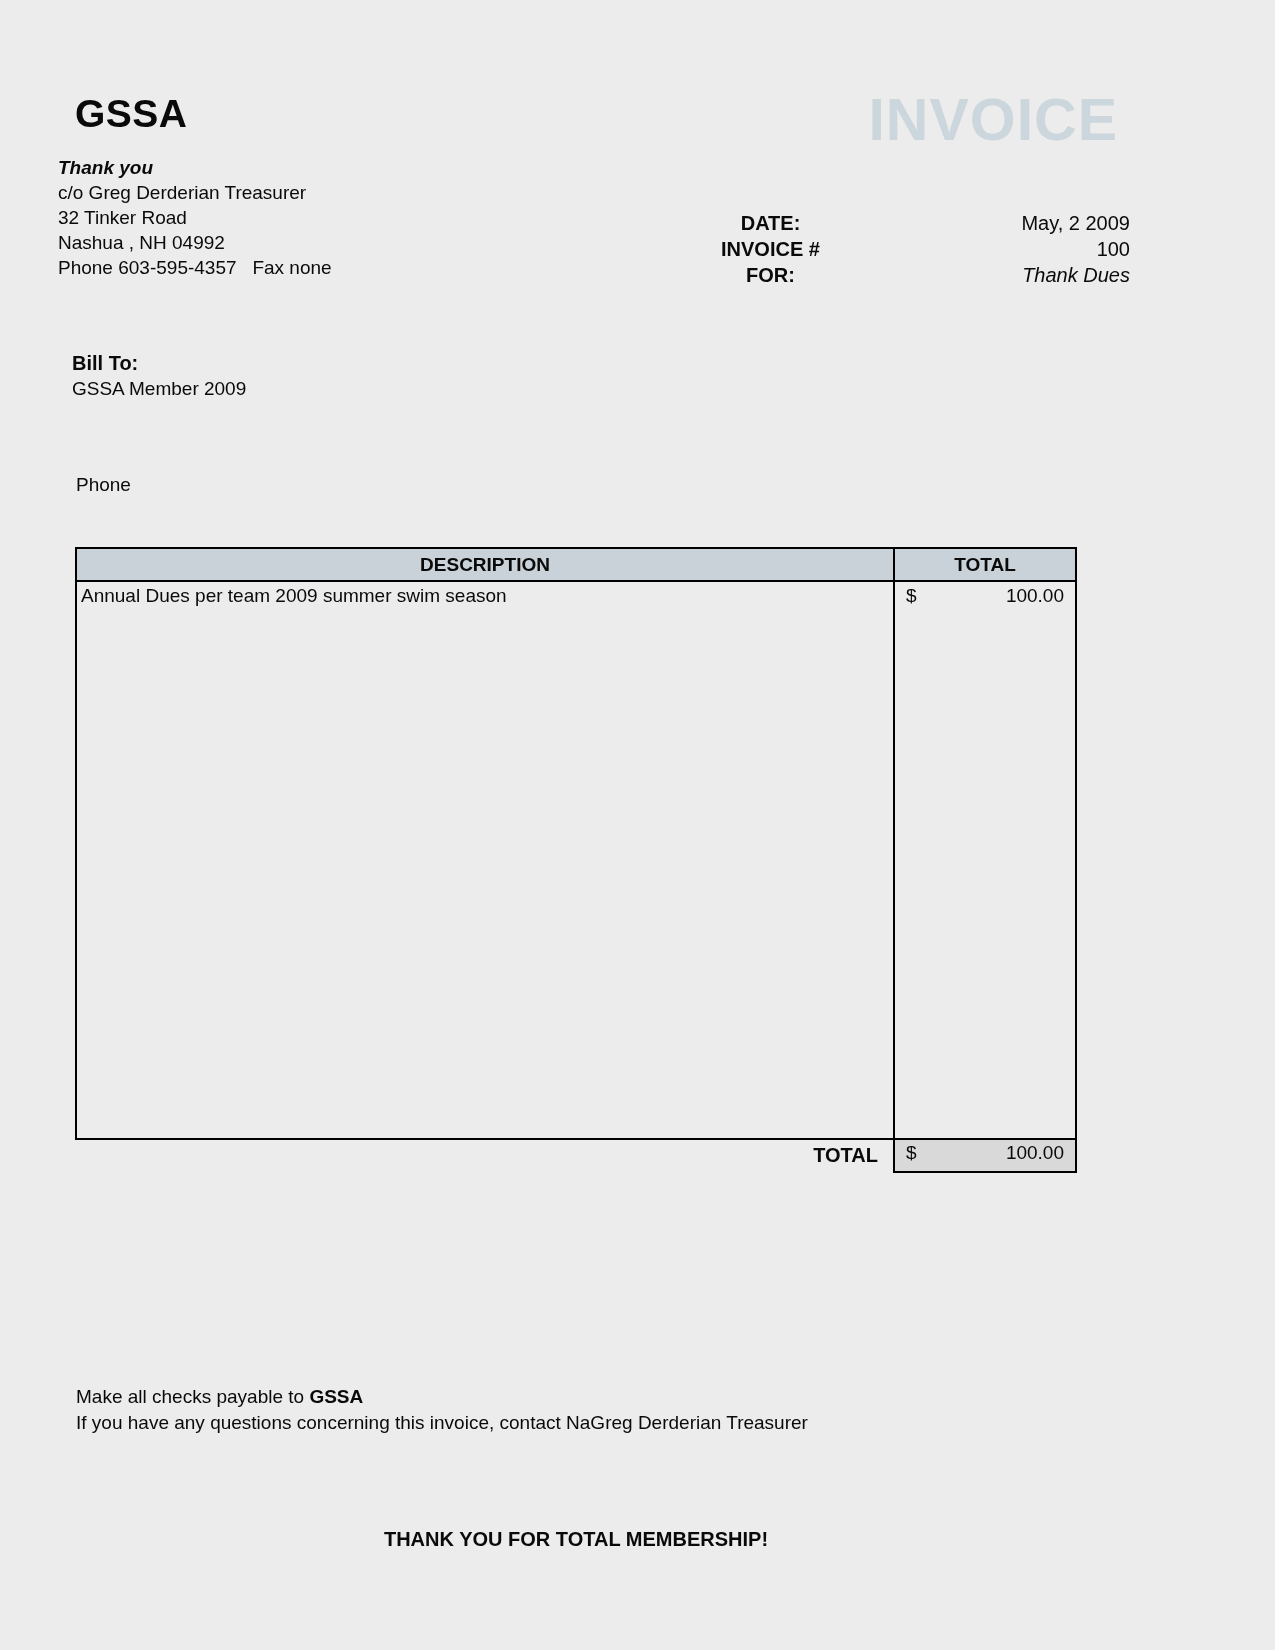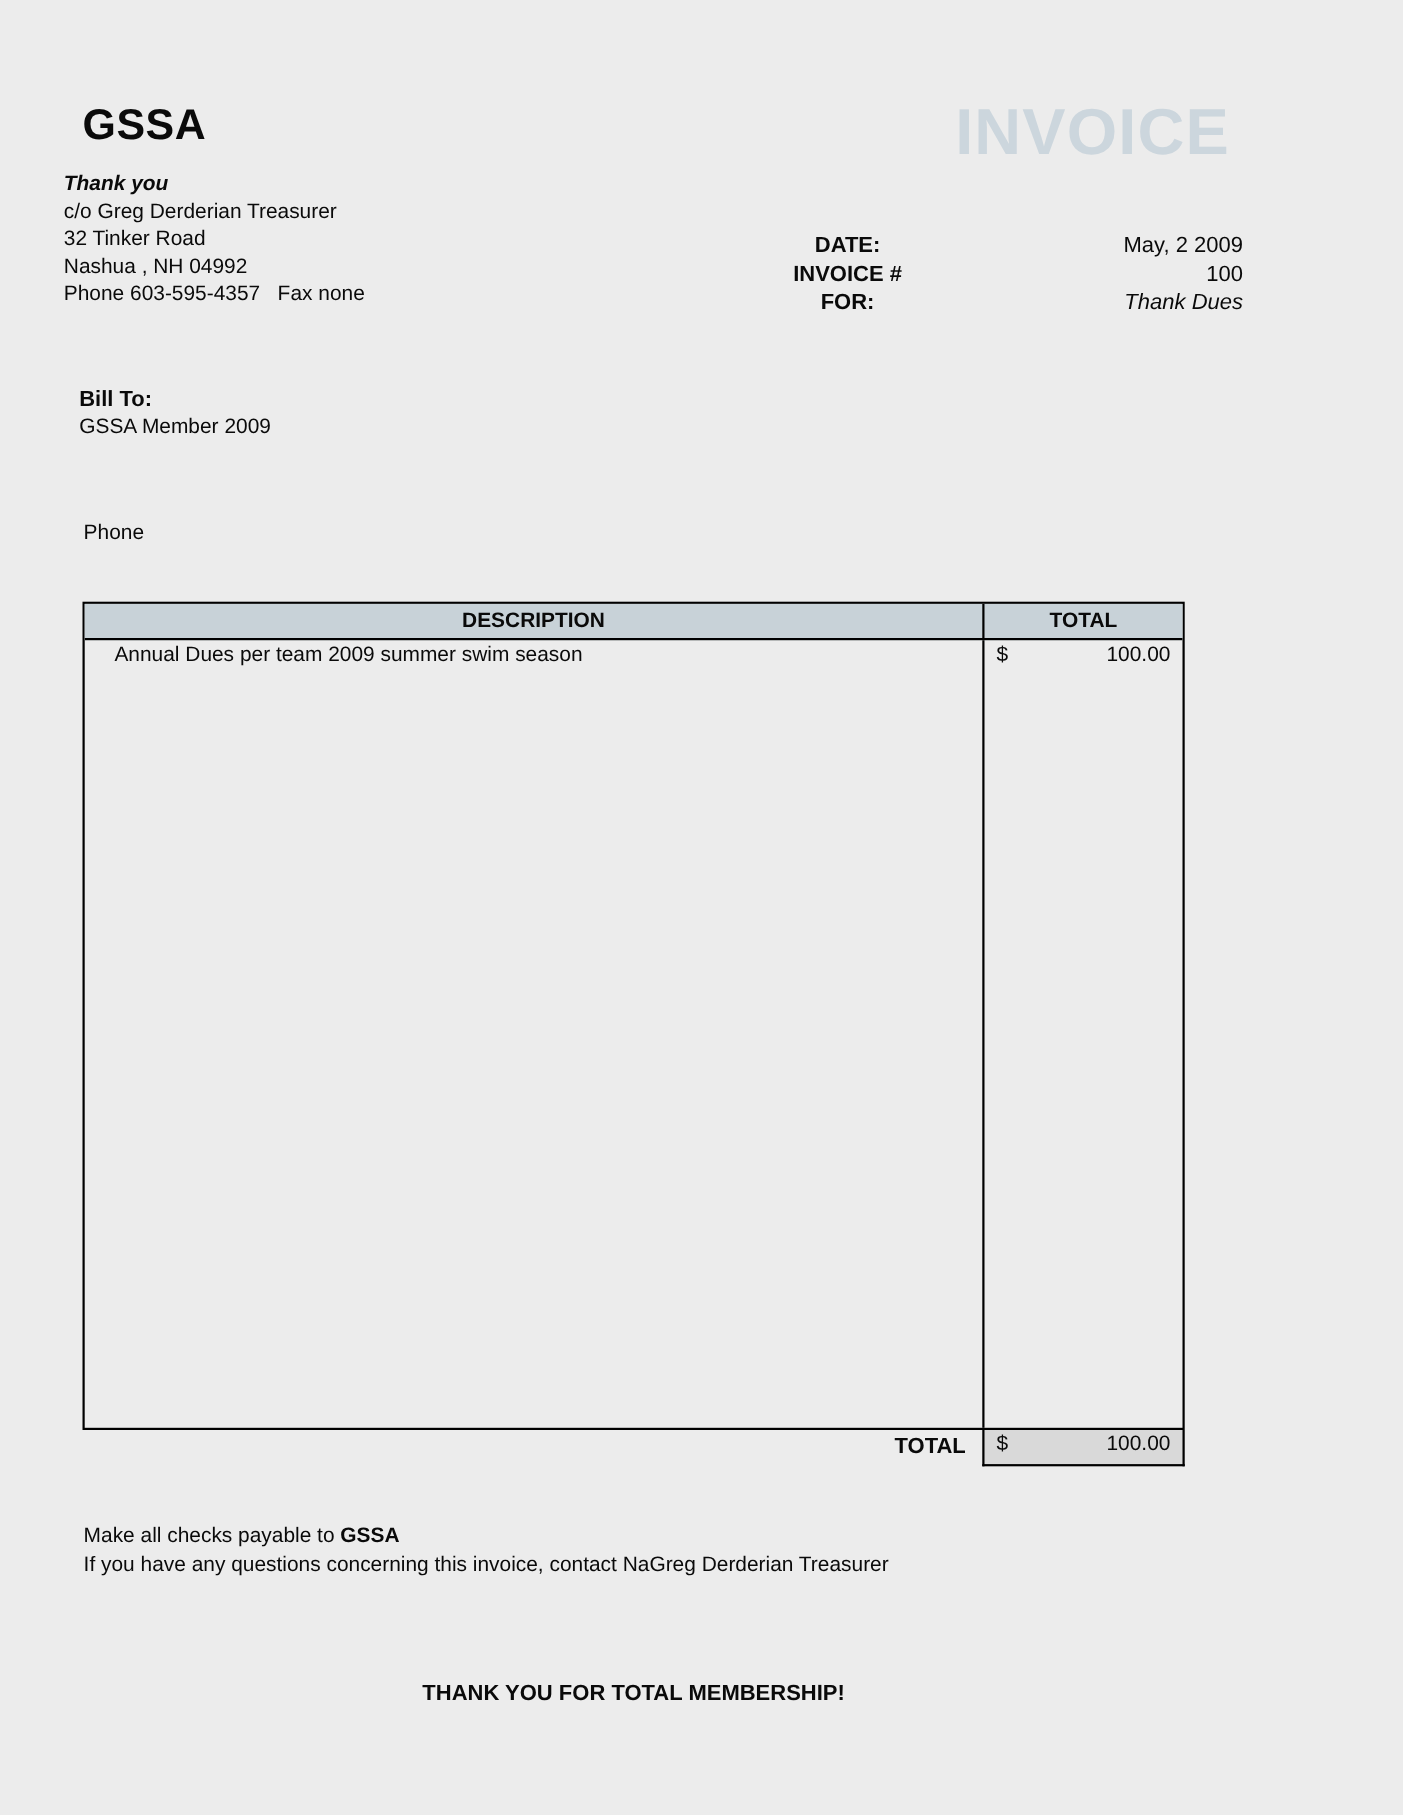--- a/index.html
+++ b/index.html
@@ -45,21 +45,21 @@
   .invoice-table { left: 75px; top: 547px; width: 1002px; }
   .tbl-main { border: 2px solid #000; }
   .tbl-header { display: flex; background: #c8d2d8; border-bottom: 2px solid #000; height: 33px; }
   .tbl-header .h-desc {
     flex: 1; text-align: center; font-weight: bold; font-size: 19px; line-height: 31px;
   }
   .tbl-header .h-amt {
     width: 182px; border-left: 2px solid #000; text-align: center;
     font-weight: bold; font-size: 19px; line-height: 31px;
   }
-  .tbl-body { display: flex; height: 716px; padding-left: 23px; }
+  .tbl-body { display: flex; height: 556px; }
   .tbl-body .b-desc { flex: 1; padding: 3px 4px; font-size: 19px; }
   .tbl-body .b-amt {
     width: 182px; border-left: 2px solid #000;
     display: flex; justify-content: space-between;
     padding: 3px 11px 0 11px; font-size: 19px;
   }
   .total-row { display: flex; height: 33px; }
   .total-spacer { flex: 1; text-align: right; font-weight: bold; font-size: 20px;
     line-height: 30px; padding-right: 15px; }
   .total-cell {

